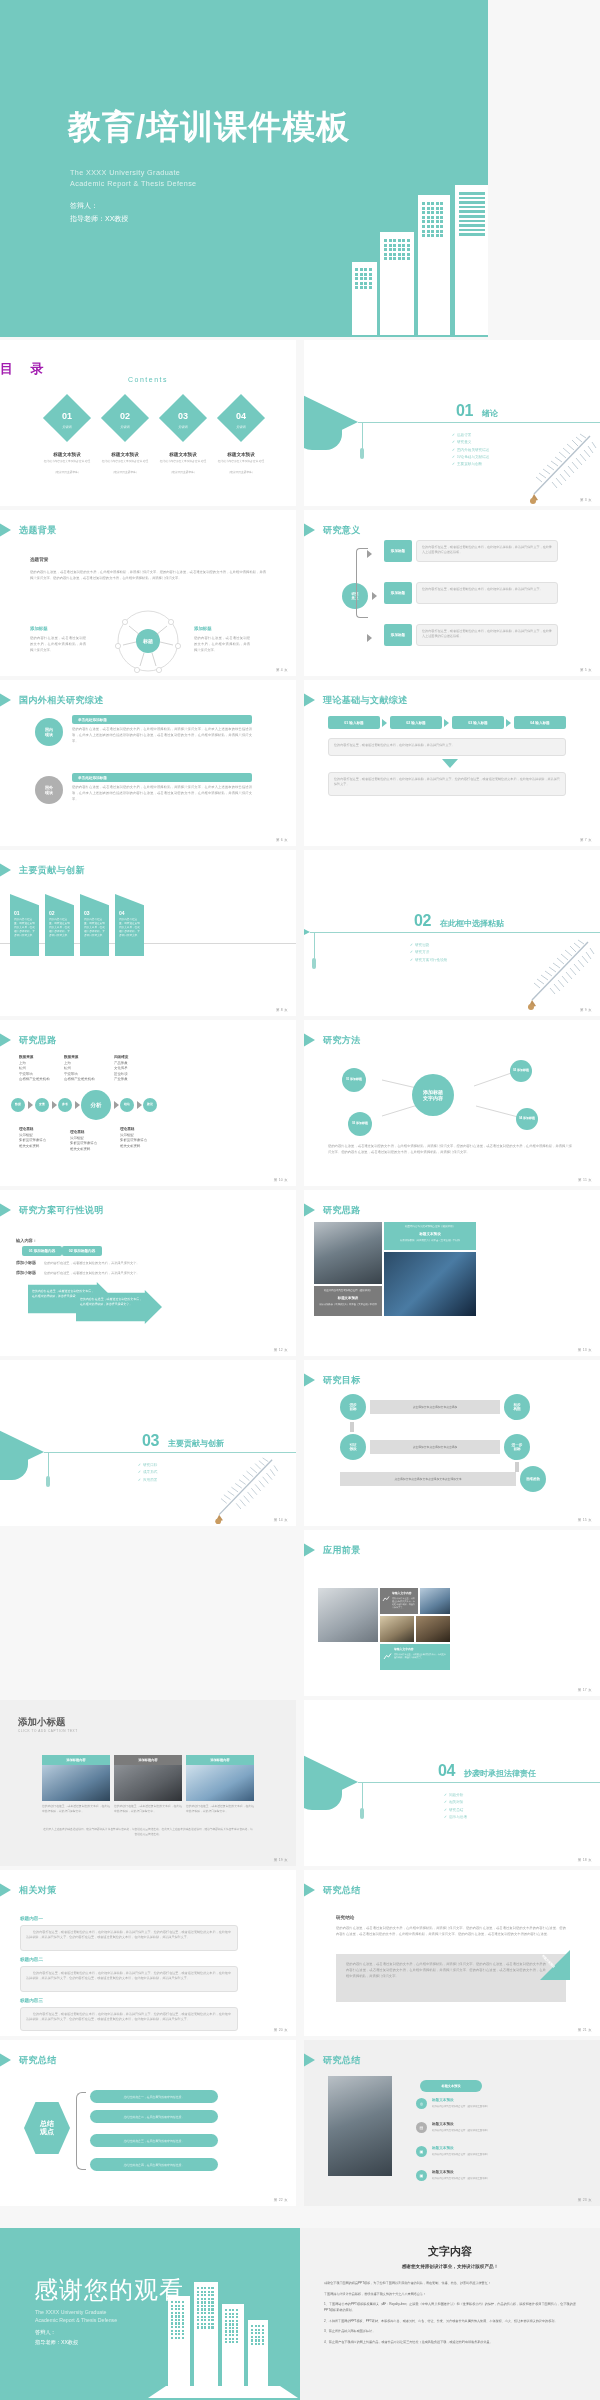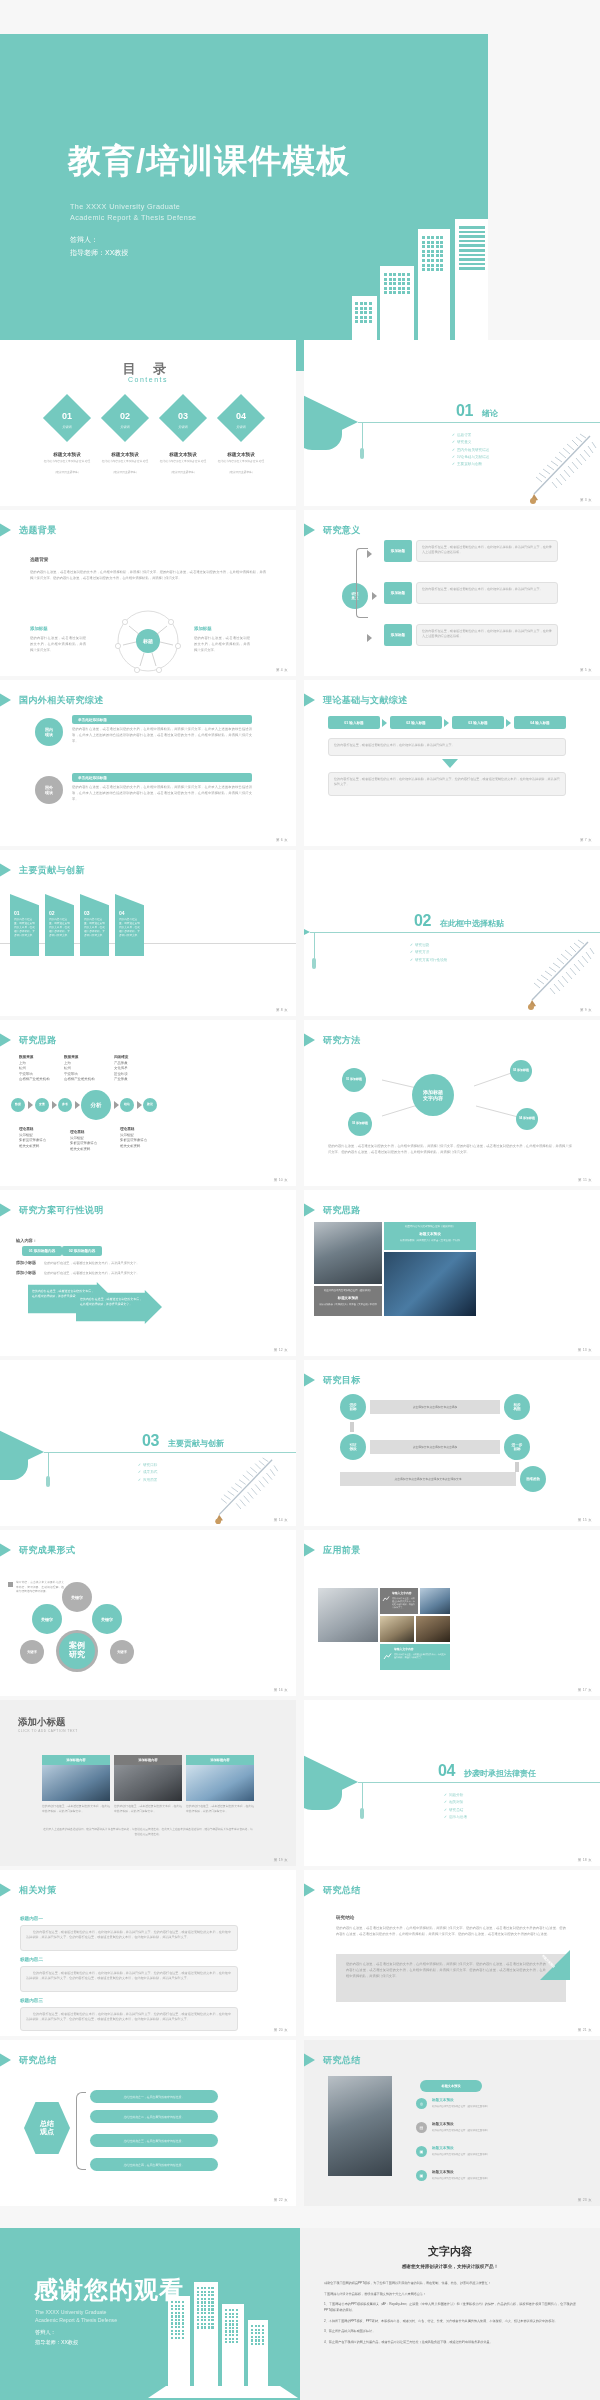--- a/index.html
+++ b/index.html
@@ -47,38 +47,38 @@
   .card {
     background: #f2f2f2; border: .5px solid #e0e0e0; border-radius: 3px;
     font-size: 3.1px; color: #a3a3a3; line-height: 1.7; padding: 4px 5px;
   }
   .circ { border-radius: 50%; display:flex; align-items:center; justify-content:center;
           color:#fff; font-size:3.6px; font-weight:bold; text-align:center; line-height:1.25; }
   .circ.teal { background:#74c9bf; }
   .circ.grey { background:#b0b0b0; }
 
   
-  #cover { left: 0; top: 0; width: 488px; height: 337px; background: #74c9bf; margin-top: 34px; }
+  #cover { left: 0; top: 0; width: 488px; height: 337px; background: #74c9bf; }
   #cover .c-title {
     position: absolute; left: 68px; top: 105px;
     font-size: 33px; font-weight: bold; color: #ffffff; letter-spacing: 1px;
   }
   #cover .c-sub {
     position: absolute; left: 70px; top: 167px;
     font-size: 7.2px; color: #ddf1ee; line-height: 1.55; letter-spacing: .4px;
   }
   #cover .c-meta {
     position: absolute; left: 70px; top: 199px;
     font-size: 7px; color: #ffffff; line-height: 1.9;
   }
   .bld { position: absolute; background: #ffffff; }
 
   
-  .toc-title { position:absolute; width:100%; top:20px; text-align:center;
-    font-size:13px; font-weight:bold; color:#737373; letter-spacing:7px; }
+  .toc-title { position:absolute; width:100%; top:20px; 
+    font-size:13px; font-weight:bold; color:#a21caf; letter-spacing:7px; }
   .toc-sub { position:absolute; width:100%; top:36px; text-align:center;
     font-size:7px; color:#63c3ba; letter-spacing:1.5px; }
   .dia { position:absolute; width:34px; height:34px; background:#74c9bf;
     transform: rotate(45deg); }
   .dia-n { position:absolute; width:34px; text-align:center; font-size:9px;
     font-weight:bold; color:#fff; }
   .dia-k { position:absolute; width:34px; text-align:center; font-size:3.2px; color:#e6f5f3; }
   .toc-h { position:absolute; width:72px; text-align:center; font-size:4.6px;
     font-weight:bold; color:#4f4f4f; }
   .toc-d { position:absolute; width:72px; text-align:center; font-size:2.7px;
@@ -117,21 +117,21 @@
   .photo.ph-brown{ background: linear-gradient(150deg,#9c8465 0%,#5f4e3a 60%,#2d2419 100%); }
   .photo.ph-grey { background: linear-gradient(150deg,#8e9297 0%,#5a5e63 60%,#2f3236 100%); }
 
   .cap-bar { position:absolute; background:#74c9bf; color:#fff; font-size:3.2px;
     font-weight:bold; display:flex; align-items:center; justify-content:center; }
   .cap-bar.grey { background:#7b7b7b; }
 
   
   #thanks { left:0; top:2228px; width:600px; height:172px; background:#74c9bf; }
   #thanks .t-title { position:absolute; left:34px; top:46px; font-size:24px;
-    font-weight:bold; color:#fff; letter-spacing:1px; }
+    font-weight:normal; color:#fff; letter-spacing:1px; }
   #thanks .t-sub { position:absolute; left:35px; top:80px; font-size:5.2px;
     color:#d9efec; line-height:1.6; }
   #thanks .t-meta { position:absolute; left:35px; top:100px; font-size:5.2px;
     color:#ffffff; line-height:1.9; }
 
   
   #copy { left:300px; top:2228px; width:300px; height:172px; background:#f2f2f2; }
   #copy .cp-title { position:absolute; width:100%; top:16px; text-align:center;
     font-size:11px; font-weight:bold; color:#333; }
   #copy .cp-lead { position:absolute; width:100%; top:36px; text-align:center;
@@ -668,37 +668,20 @@
 假设</div>
     <div style="position:absolute;left:66px;top:80px;width:130px;height:14px;background:#dcdcdc;font-size:2.8px;color:#6f6f6f;display:flex;align-items:center;justify-content:center;">点击添加文本点击添加文本点击添加</div>
     <div class="circ teal" style="position:absolute;left:200px;top:74px;width:26px;height:26px;font-size:3.6px;white-space:pre-line;">进一步
 目标</div>
     <div style="position:absolute;left:211px;top:102px;width:4px;height:10px;background:#cfcfcf;"></div>
     <div style="position:absolute;left:36px;top:112px;width:176px;height:14px;background:#dcdcdc;font-size:2.8px;color:#6f6f6f;display:flex;align-items:center;justify-content:center;">点击添加文本点击添加文本点击添加文本点击添加文本</div>
     <div class="circ teal" style="position:absolute;left:216px;top:106px;width:26px;height:26px;font-size:3.4px;">思维发散</div>
     <div class="pagenum">第 15 页</div>
   </div>
 
-  <div class="slide half" style="left:0;top:1530px;">
-    <div class="sec-head">
-      <div class="sec-tri"></div>
-      <div class="sec-title">研究成果形式</div>
-    </div>
-    <div style="position:absolute;left:8px;top:52px;width:5px;height:5px;background:#9e9e9e;"></div>
-    <div class="body-txt" style="position:absolute;left:16px;top:51px;width:48px;font-size:2.7px;">请写内容，点击输入本文需要补充的文字内容，简明扼要、生动概括理解，检索方便简洁内容简明扼要。</div>
-    <div class="circ grey" style="position:absolute;left:62px;top:52px;width:30px;height:30px;font-size:4px;">关键字</div>
-    <div class="circ teal" style="position:absolute;left:32px;top:74px;width:30px;height:30px;font-size:4px;">关键字</div>
-    <div class="circ teal" style="position:absolute;left:92px;top:74px;width:30px;height:30px;font-size:4px;">关键字</div>
-    <div class="circ grey" style="position:absolute;left:20px;top:110px;width:24px;height:24px;font-size:3.4px;">关键字</div>
-    <div class="circ grey" style="position:absolute;left:110px;top:110px;width:24px;height:24px;font-size:3.4px;">关键字</div>
-    <div style="position:absolute;left:56px;top:100px;width:42px;height:42px;border-radius:50%;background:#b0b0b0;"></div>
-    <div class="circ teal" style="position:absolute;left:59px;top:103px;width:36px;height:36px;font-size:8px;white-space:pre-line;line-height:1.1;">案例
-研究</div>
-    <div class="pagenum">第 16 页</div>
-  </div>
 
   <div class="slide half" style="left:304px;top:1530px;">
     <div class="sec-head">
       <div class="sec-tri"></div>
       <div class="sec-title">应用前景</div>
     </div>
     <div class="photo ph-mac" style="left:14px;top:58px;width:60px;height:54px;"></div>
     <div style="position:absolute;left:76px;top:58px;width:38px;height:26px;background:#7b7b7b;">
       <div style="position:absolute;left:12px;top:3px;font-size:2.8px;font-weight:bold;color:#fff;">请输入文字内容</div>
       <div style="position:absolute;left:12px;top:9px;width:24px;font-size:2.1px;color:#ddd;line-height:1.5;">您的内容打在这里，或者通过复制您的文本后，在此框中选择粘贴，并选择只保留文字。</div>

